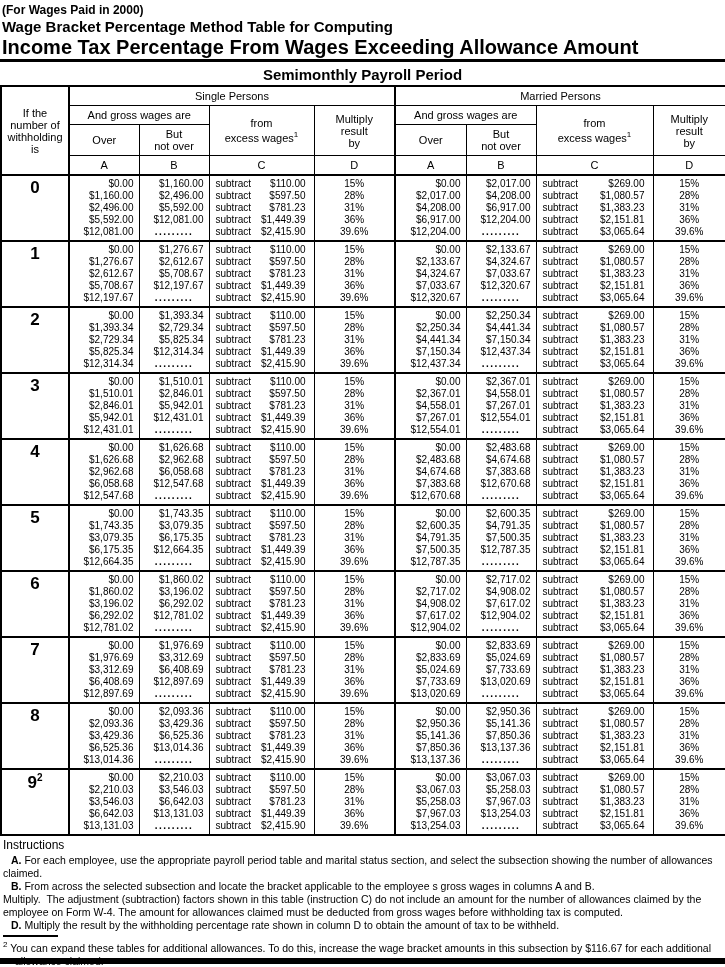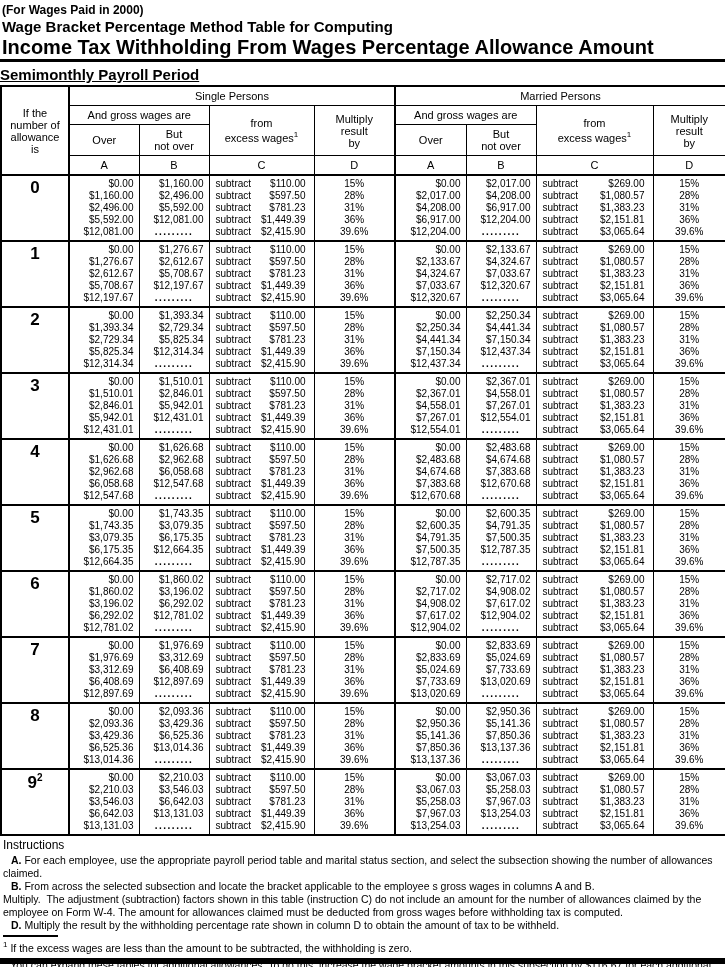--- a/index.html
+++ b/index.html
@@ -7,21 +7,21 @@
   body {
     width:725px; height:967px; position:relative; overflow:hidden;
     background:#ffffff; color:#000000;
     font-family:"Liberation Sans","DejaVu Sans",sans-serif;
   }
   .titles { padding:3px 2px 0 2px; }
   .paid-note { font-size:12px; font-weight:bold; line-height:14px; }
   .title1 { font-size:15px; font-weight:bold; line-height:19px; }
   .title2 { font-size:20px; font-weight:bold; line-height:22px; }
   .title-rule { height:3px; background:#000; margin-top:1px; }
-  .period { font-size:15px; font-weight:bold; text-align:left; padding:4px 0 2px 0;text-decoration:underline; }
+  .period { font-size:15px; font-weight:bold; text-align:center; padding:4px 0 2px 0; }
 
   table.main { width:725px; border-collapse:collapse; table-layout:fixed; border:2px solid #000; }
   table.main th {
     font-weight:normal; font-size:11px; line-height:12px;
     border:1px solid #000; padding:3px; text-align:center; vertical-align:middle;
   }
   .pre { white-space:pre-line; }
   .sechead { font-weight:bold; font-size:12px; height:16px; }
   .grosshead { font-weight:bold; height:15px; }
   .row-sub th { height:28px; }
@@ -49,42 +49,42 @@
   .footnote { padding-left:12px; text-indent:-12px; margin:0; }
   sup { font-size:8px; }
   .bottom-bar { position:absolute; left:0; right:0; bottom:3px; height:6px; background:#000; }
 </style>
 </head>
 <body>
 
 <div class="titles">
   <div class="paid-note">(For Wages Paid in 2000)</div>
   <div class="title1">Wage Bracket Percentage Method Table for Computing</div>
-  <div class="title2">Income Tax Withholding From Wages Percentage Allowance Amount</div>
+  <div class="title2">Income Tax Percentage From Wages Exceeding Allowance Amount</div>
 </div>
 <div class="title-rule"></div>
 <div class="period">Semimonthly Payroll Period</div>
 
 <table class="main">
   <colgroup>
     <col style="width:68px">
       <col style="width:70px">
       <col style="width:70px">
       <col style="width:105px">
       <col style="width:81px">
     <col style="width:71px">
       <col style="width:70px">
       <col style="width:117px">
       <col style="width:73px">
   </colgroup>
   <thead>
     <tr>
       <th rowspan="4" class="pre allowhead">If the
 number of
-allowance
+withholding
 is</th>
       <th colspan="4" class="sechead ldiv">Single Persons</th>
       <th colspan="4" class="sechead secdiv">Married Persons</th>
     </tr>
     <tr>
       <th colspan="2" class="grosshead ldiv">And gross wages are</th>
       <th rowspan="2"><span class="pre">from
 excess wages</span><sup>1</sup></th>
       <th rowspan="2" class="pre">Multiply
 result
@@ -1009,17 +1009,16 @@
     </tbody>
 </table>
 
 <div class="instructions">
   <div class="inst-title">Instructions</div>
   <p class="inst indent"><b>A.</b> <span>For each employee, use the appropriate payroll period table and marital status section, and select the subsection showing the number of allowances claimed.</span></p>
   <p class="inst indent"><b>B.</b> <span>From across the selected subsection and locate the bracket applicable to the employee s gross wages in columns A and B.</span></p>
   <p class="inst"><span>Multiply.</span>&nbsp; <span>The adjustment (subtraction) factors shown in this table (instruction C) do not include an amount for the number of allowances claimed by the employee on Form W-4. The amount for allowances claimed must be deducted from gross wages before withholding tax is computed.</span></p>
   <p class="inst indent"><b>D.</b> <span>Multiply the result by the withholding percentage rate shown in column D to obtain the amount of tax to be withheld.</span></p>
   <div class="footrule"></div>
-  <div class="footnote"><sup>1</sup> <span>If the excess wages are less than the amount to be subtracted, the withholding is zero.</span></div>
   <div class="footnote"><sup>2</sup> <span>You can expand these tables for additional allowances. To do this, increase the wage bracket amounts in this subsection by $116.67 for each additional allowance claimed.</span></div>
 </div>
 
 <div class="bottom-bar"></div>
 
 </body></html>

